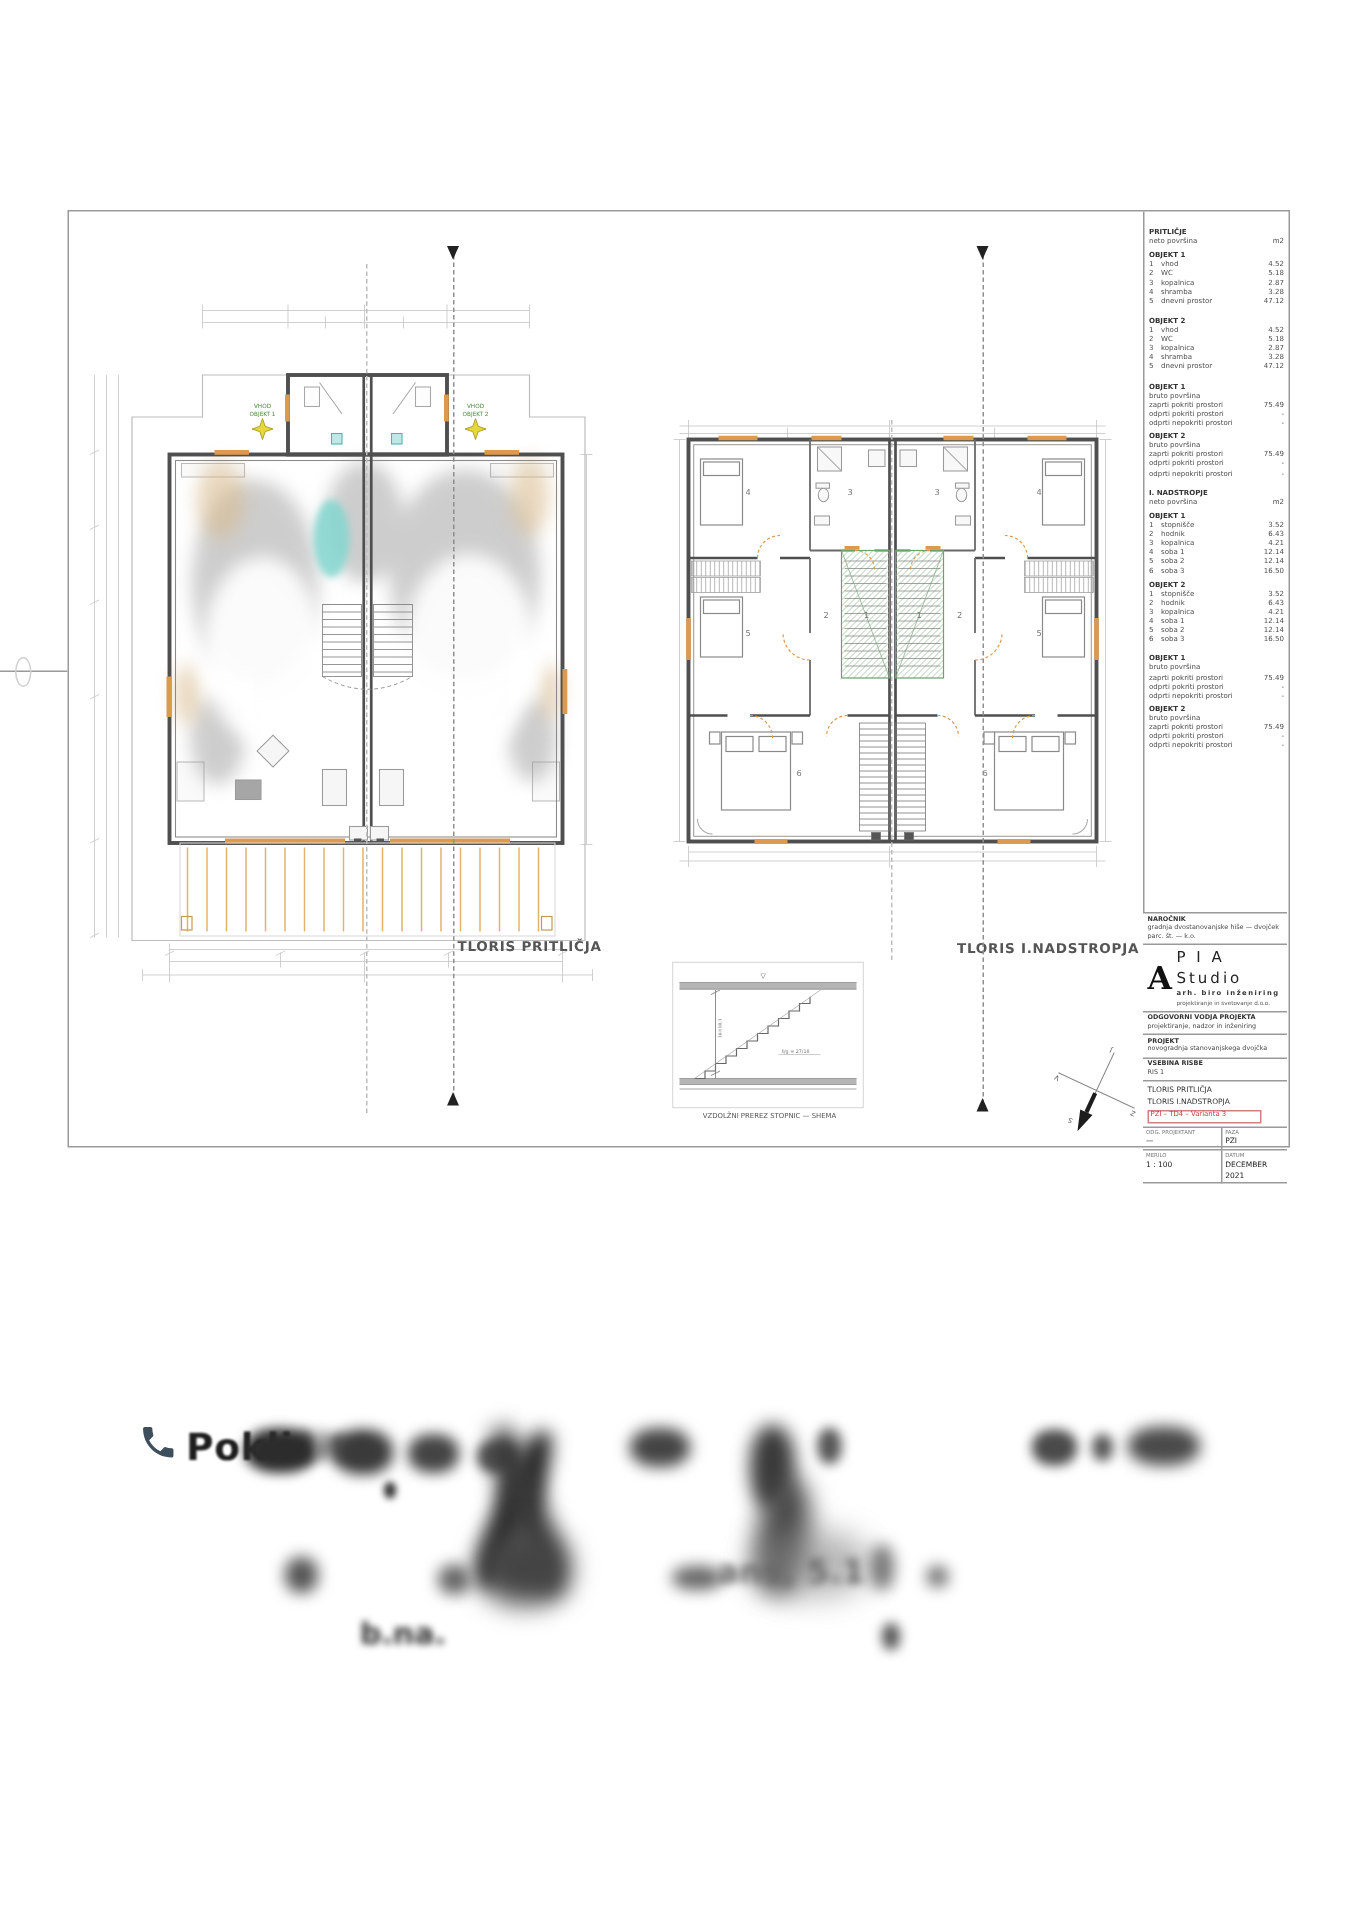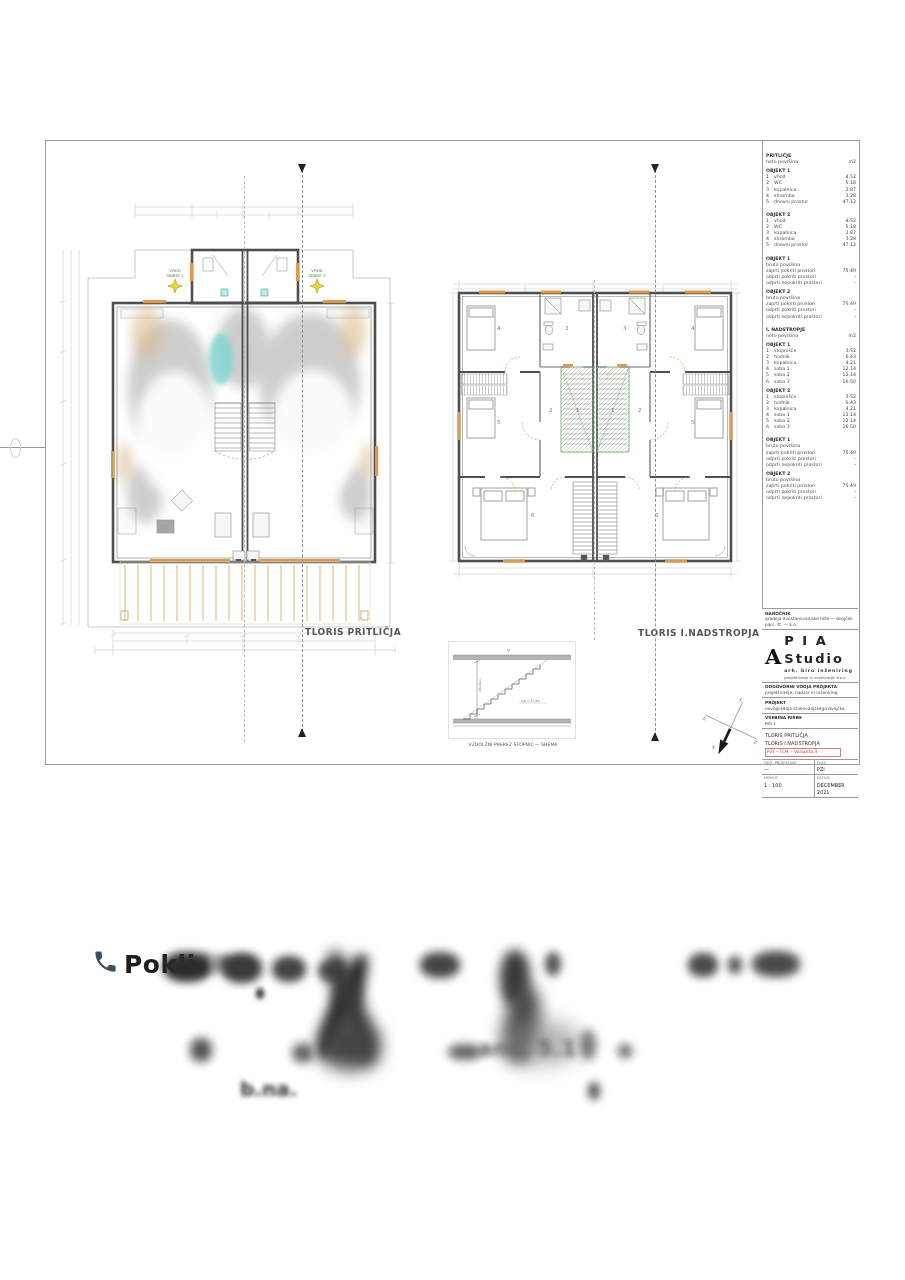--- a/index.html
+++ b/index.html
@@ -17,21 +17,21 @@
   .leg-line .num{width:6px;flex:none;}
   .leg-line .lbl{flex:1;}
   .leg-line .val{flex:none;text-align:right;}
   
   .tblock{left:762px;top:608px;width:96px;height:155px;border-top:1px solid #9a9a9a;background:#fff;
           font-size:4.3px;line-height:1.35;color:#4a4a4a;filter:blur(.3px);display:flex;flex-direction:column;}
   .tb-block{border-bottom:1px solid #9a9a9a;padding:1.5px 3px;}
   .tb-line.first{font-weight:bold;color:#333;}
   .tb-logo{display:flex;align-items:center;gap:3px;padding:2px 3px;}
   .logo-letter{font-size:21px;font-weight:bold;color:#111;line-height:1;font-family:"DejaVu Serif","Liberation Serif",serif;}
-  .logo-name{font-size:13px;font-weight:bold;letter-spacing:2px;color:#222;}
+  .logo-name{font-size:10px;font-weight:normal;letter-spacing:2px;color:#222;}
   .logo-sub{font-size:4.5px;font-weight:bold;letter-spacing:1px;color:#333;margin-top:1px;}
   .logo-line2{font-size:3.8px;color:#555;}
   .tb-list-line{font-size:5px;color:#333;margin:1px 0;}
   .tb-red{font-size:4.6px;color:#c23a3a;border:.5px solid #d08080;padding:.5px 1px;margin-top:1.5px;width:80%;}
   .tb-grid{display:grid;grid-template-columns:55% 45%;padding:0;flex:1;border-bottom:none;}
   .tb-cell{border-right:1px solid #9a9a9a;border-bottom:1px solid #9a9a9a;padding:1px 2px;}
   .tb-cell:nth-child(2n){border-right:none;}
   .tb-cell-l{font-size:3.6px;color:#777;}
   .tb-cell-v{font-size:5px;color:#222;margin-top:1px;}
   

